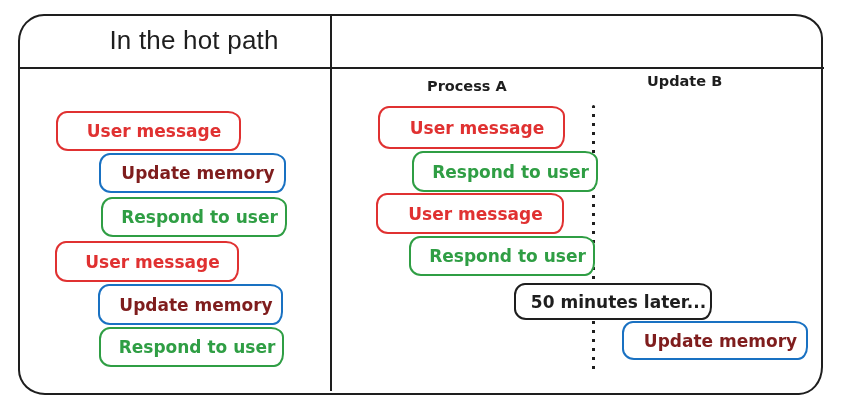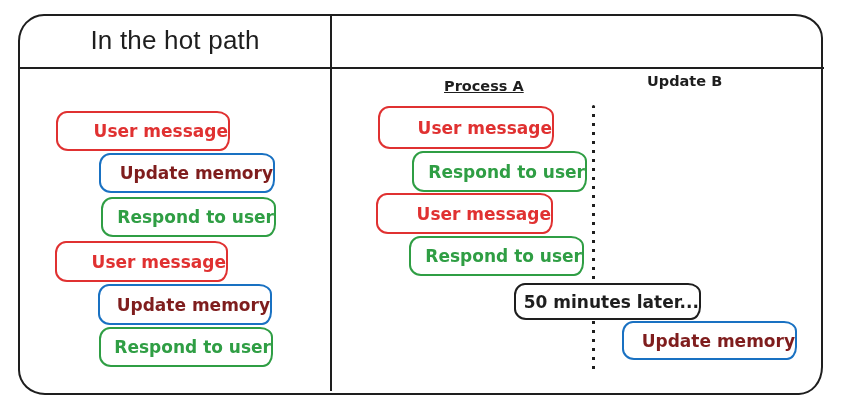--- a/index.html
+++ b/index.html
@@ -46,21 +46,21 @@
     top: 14px;
     height: 53px;
     display: flex;
     align-items: center;
     justify-content: center;
     font-size: 26px;
     font-weight: 500;
     letter-spacing: 0.2px;
     color: #1e1e1e;
   }
-  .panel-title.left  { left: 20px;  width: 310px; }
+  .panel-title.left  { left: 20px;  width: 310px; padding-left: 19px; }
   .panel-title.right { left: 333px; width: 489px; }
 
   .hand {
     font-family: "DejaVu Sans", cursive;
   }
   .lane-label {
     position: absolute;
     font-size: 14.5px;
     font-weight: 600;
     color: #1e1e1e;
@@ -78,27 +78,28 @@
       transparent 3.2px, transparent 9px
     );
     border-radius: 2px;
   }
   .box {
     position: absolute;
     height: 36px;
     background: #ffffff;
     display: flex;
     align-items: center;
-    justify-content: flex-end;
+    justify-content: center;
     font-size: 17px;
     font-weight: 600;
     white-space: nowrap;
     border-style: solid;
     border-width: 2.5px;
     border-radius: 11px 13px 10px 12px / 12px 10px 13px 11px;
+    padding-left: 11px;
   }
   .box.red   { border-color: #e03131; color: #e03131; }
   .box.blue  { border-color: #1971c2; color: #7f1d1d; }
   .box.green { border-color: #2f9e44; color: #2f9e44; }
   .box.black { border-color: #1e1e1e; color: #1e1e1e; }
 </style>
 </head>
 <body>
 
 <div class="stage">
@@ -121,21 +122,21 @@
   <div class="box red hand" style="left:55px;  top:241px; width:169px; height:37px;">
     <span>User message</span>
   </div>
   <div class="box blue hand" style="left:98px;  top:284px; width:170px; height:37px;">
     <span>Update memory</span>
   </div>
   <div class="box green hand" style="left:99px;  top:327px; width:170px;">
     <span>Respond to user</span>
   </div>
 
-  <div class="lane-label hand" style="left:444px; top:78px;text-decoration:underline;">Process A</div>
+  <div class="lane-label hand" style="left:427px; top:78px;">Process A</div>
   <div class="lane-label hand" style="left:647px; top:73px;">Update B</div>
 
   <div class="dotted-line"></div>
 
   <div class="box red hand" style="left:378px; top:106px; width:172px; height:39px;">
     <span>User message</span>
   </div>
   <div class="box green hand" style="left:412px; top:151px; width:171px; height:37px;">
     <span>Respond to user</span>
   </div>

